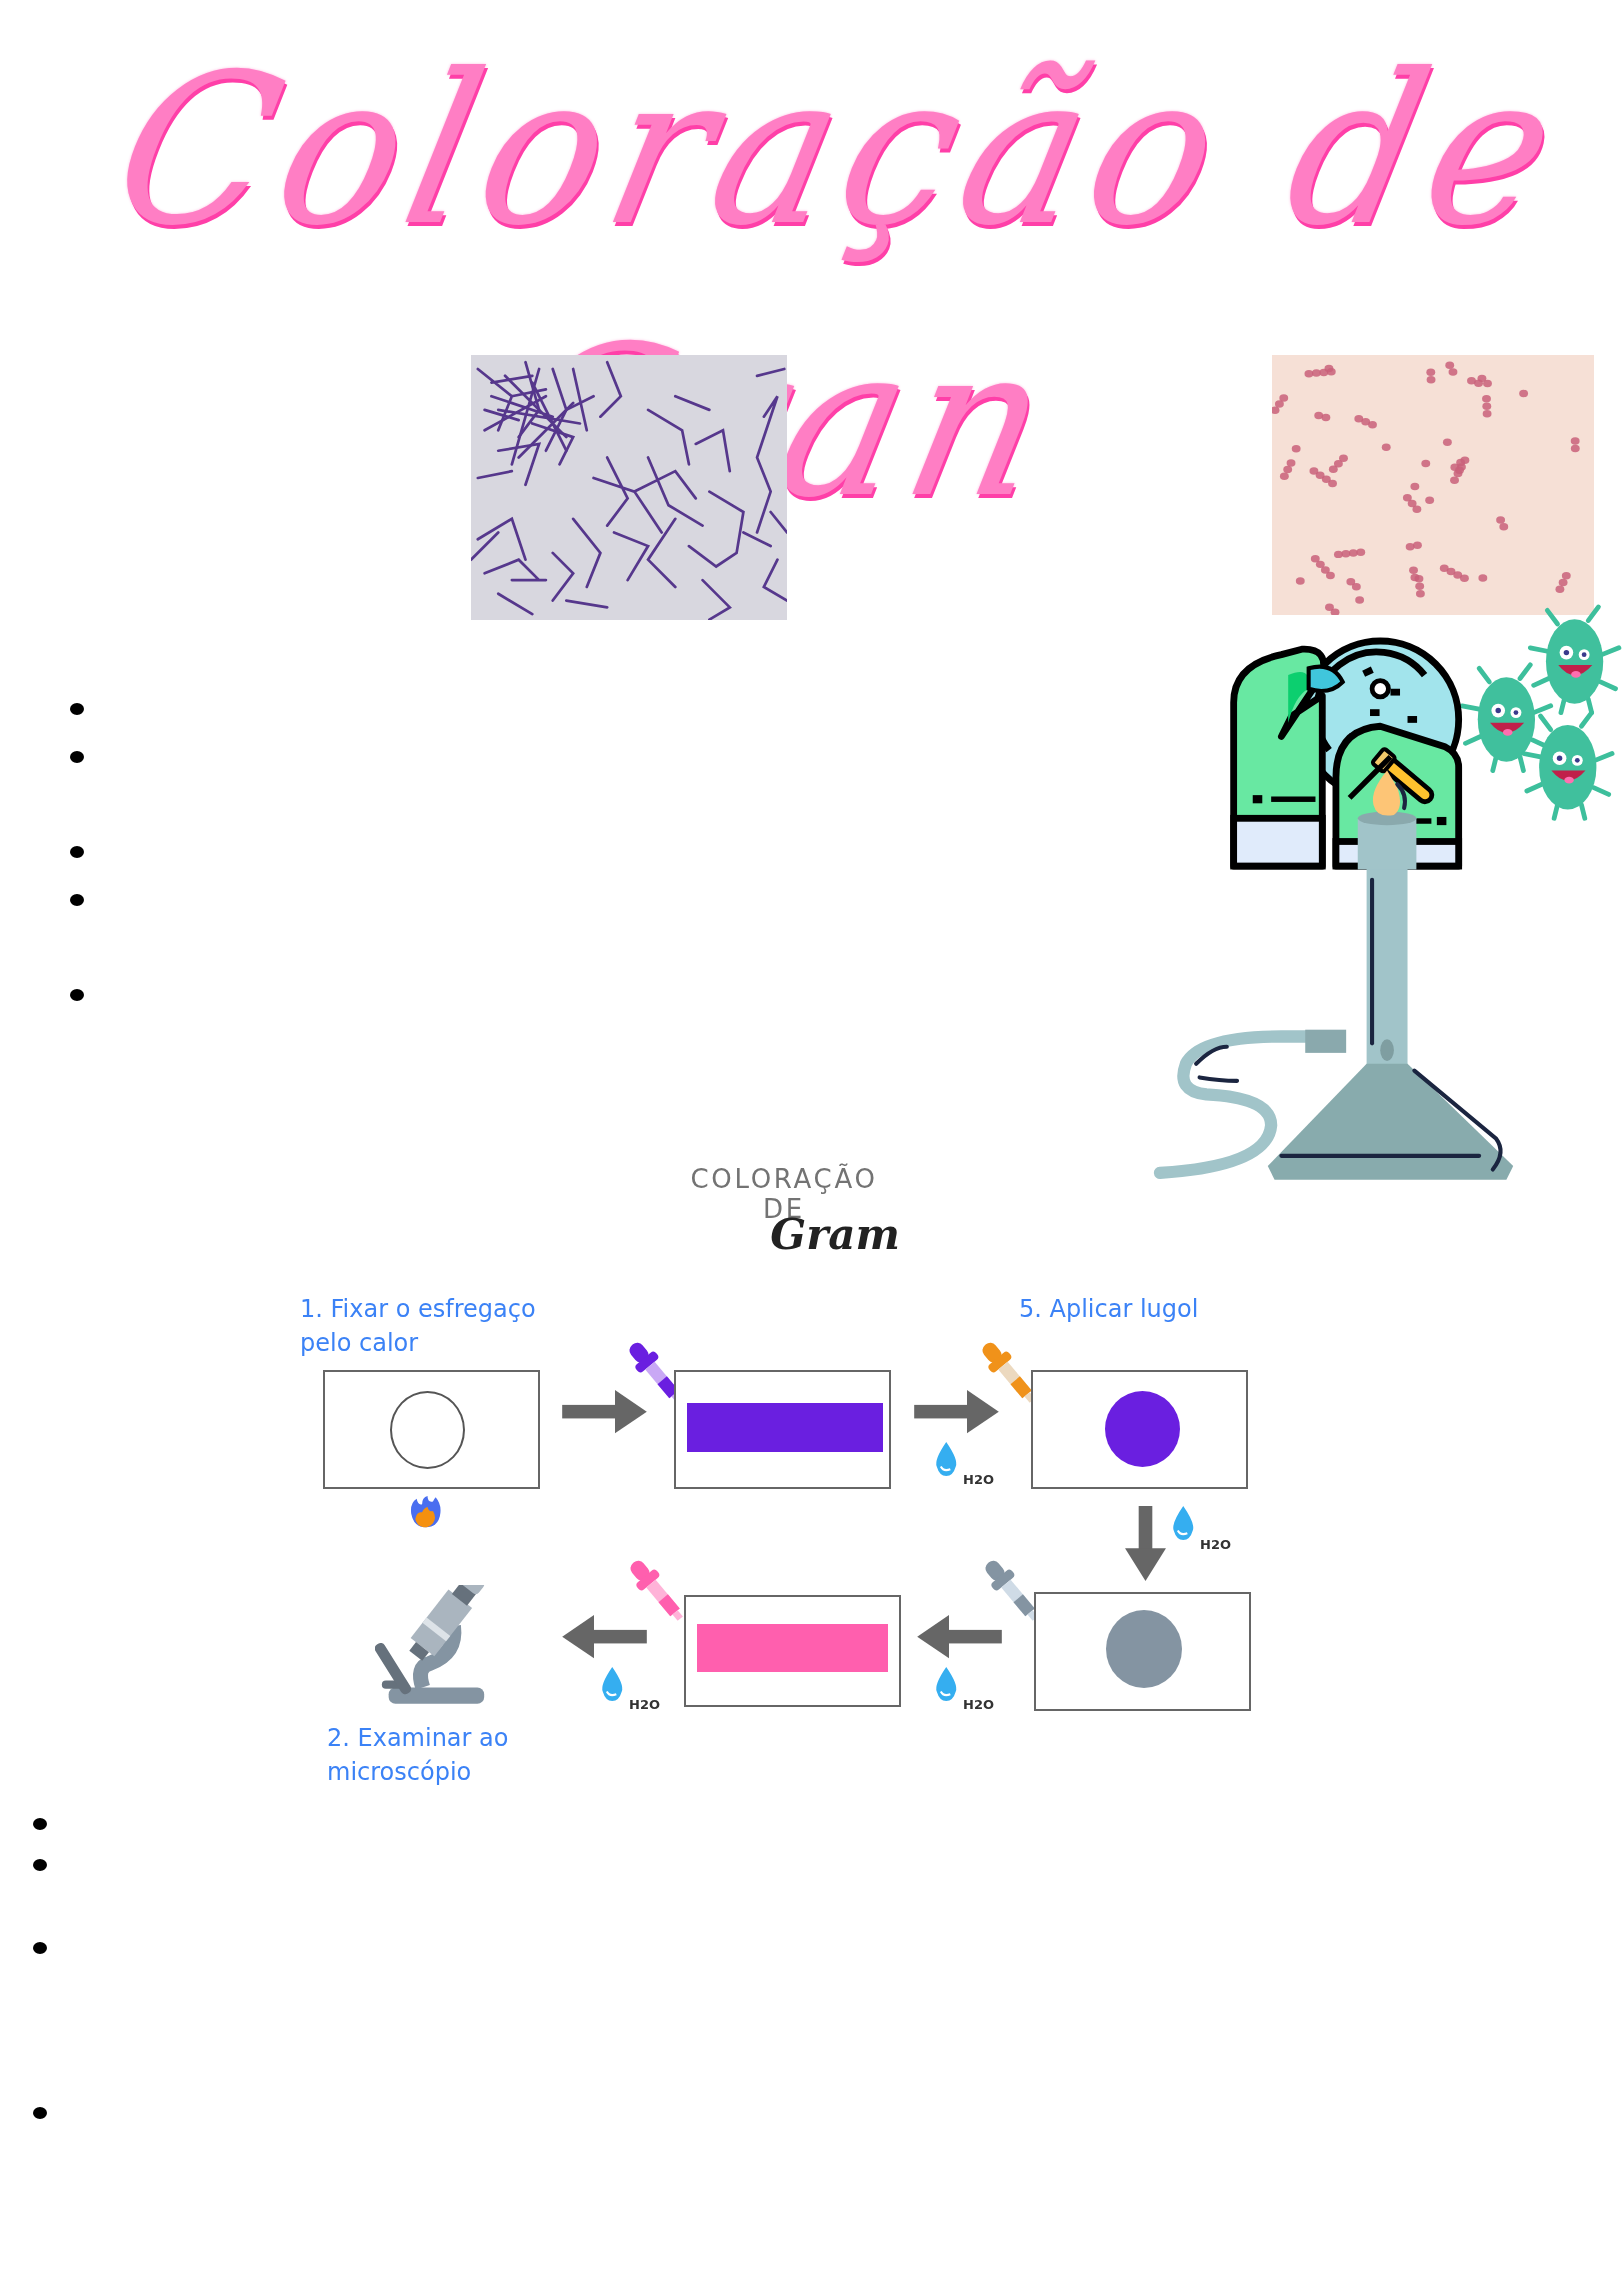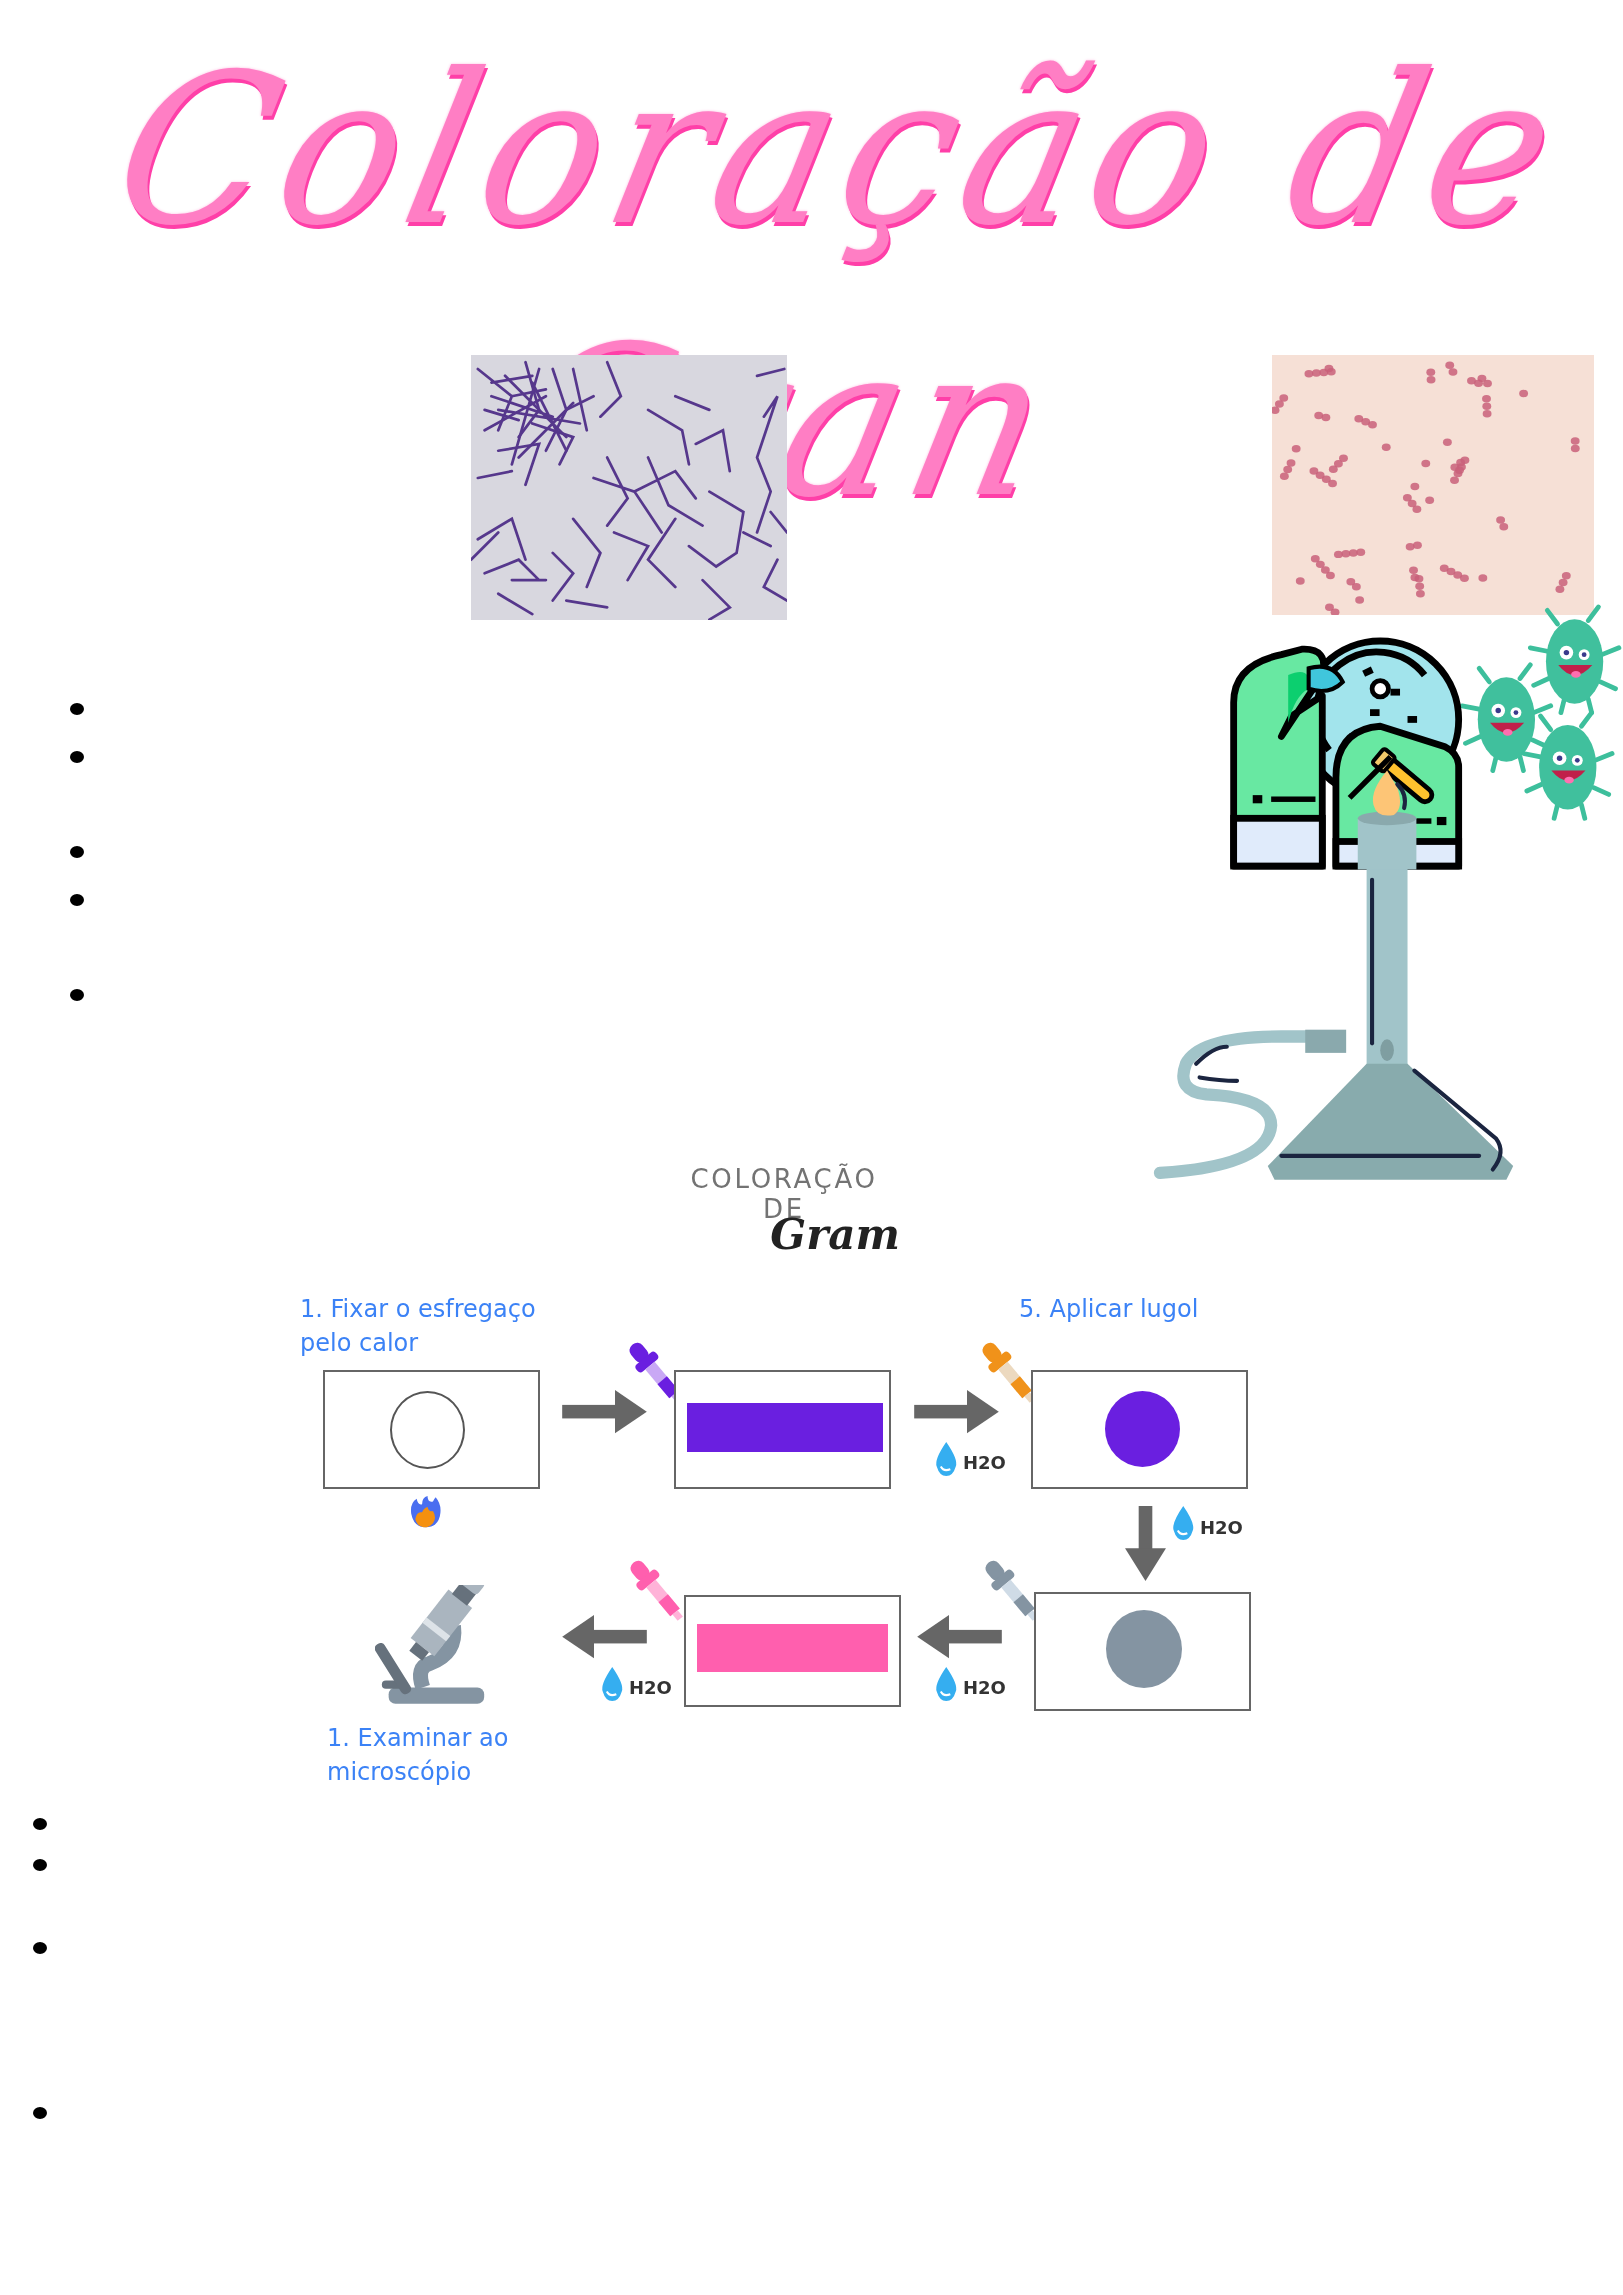--- a/index.html
+++ b/index.html
@@ -24,21 +24,21 @@
   .bullet { width: 14.3px; height: 12.3px; border-radius: 50%; background: #000; }
 
   
   #lab-illustration { left: 1145px; top: 600px; width: 478px; height: 648px; }
 
   
   #diagram { left: 300px; top: 1145px; width: 968px; height: 654px; }
   .diag-heading { font-family: "DejaVu Sans", sans-serif; color: #737373; letter-spacing: 2.7px; }
   .step-label { font-family: "DejaVu Sans", sans-serif; font-size: 24px; line-height: 34px; color: #3b82f6; text-align: left; white-space: pre-line; }
   .slide { border: 2.7px solid #666; background: #fff; box-sizing: border-box; }
-  .h2o { font-family: "DejaVu Sans", sans-serif; font-size: 18px; color: #333; font-weight: bold; }
+  .h2o { font-family: "DejaVu Sans", sans-serif; font-size: 13px; color: #333; font-weight: bold; margin-top: 20px; }
 </style>
 </head>
 <body>
 
 <div id="title" class="abs">Coloração de Gran</div>
 
 <div id="micro-gram-pos" class="abs micro">
   <svg width="316" height="265" viewBox="0 0 464 388">
     <g stroke="#4b2a86" stroke-width="4" stroke-linecap="round" fill="none" opacity="0.92">
       <path d="M10 20 L60 60 L40 110 M30 40 L90 30 M60 60 L110 50 M80 10 L100 80 L70 120 M120 20 L140 80 L110 140 M140 80 L180 60 M20 80 L70 95 M90 100 L150 120 L130 160 M40 140 L100 130 L80 190 M10 180 L60 170 M150 20 L170 110 M200 10 L220 60 L190 90"></path>
@@ -383,16 +383,16 @@
     <path d="M70 150 Q60 120 80 115 Q120 100 115 60" stroke="#8494a2" stroke-width="22" fill="none"></path>
     <rect x="18" y="80" width="16" height="85" rx="7" fill="#66717c" transform="rotate(-32 26 122)"></rect>
     <g transform="rotate(38 95 60)">
       <rect x="72" y="10" width="44" height="90" fill="#aab5bf"></rect>
       <rect x="72" y="62" width="44" height="10" fill="#dde3e8"></rect>
       <rect x="80" y="-10" width="28" height="22" fill="#66717c"></rect>
       <rect x="78" y="-30" width="32" height="22" rx="6" fill="#aab5bf"></rect>
       <rect x="82" y="100" width="24" height="16" fill="#66717c"></rect>
     </g>
   </svg>
-  <div class="abs step-label" style="left:27px;top:576px;width:211px;">1. Examinar ao
+  <div class="abs step-label" style="left:27px;top:576px;width:211px;">2. Examinar ao
 microscópio</div>
 </div>
 
 
 </body></html>

